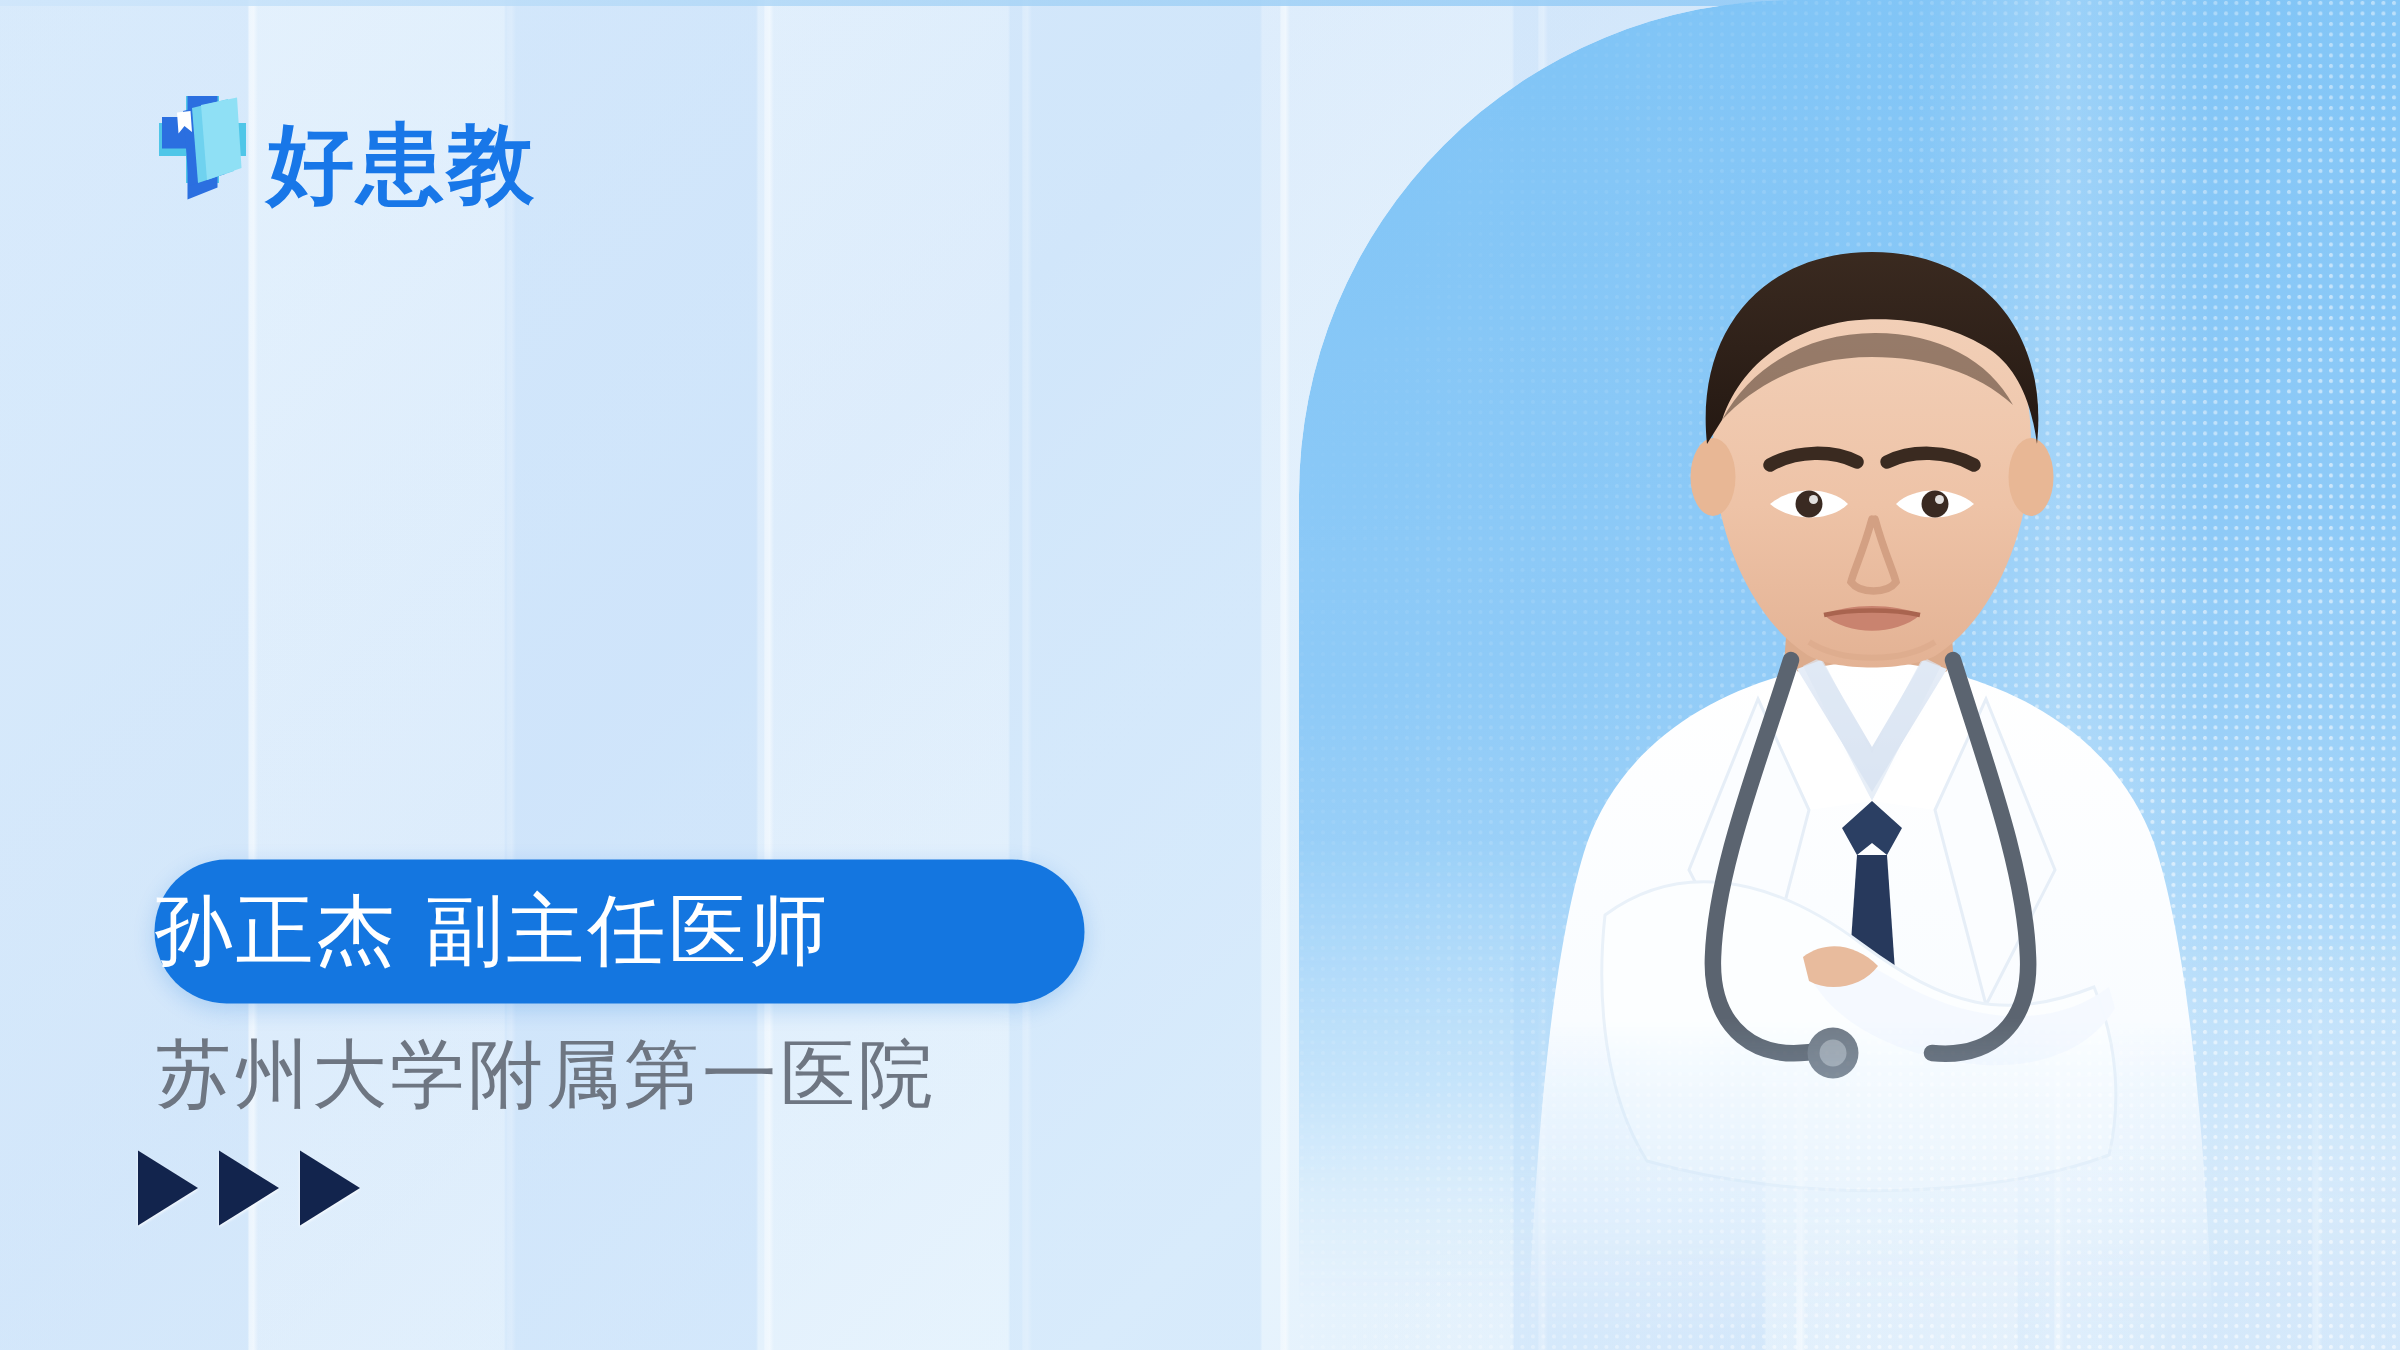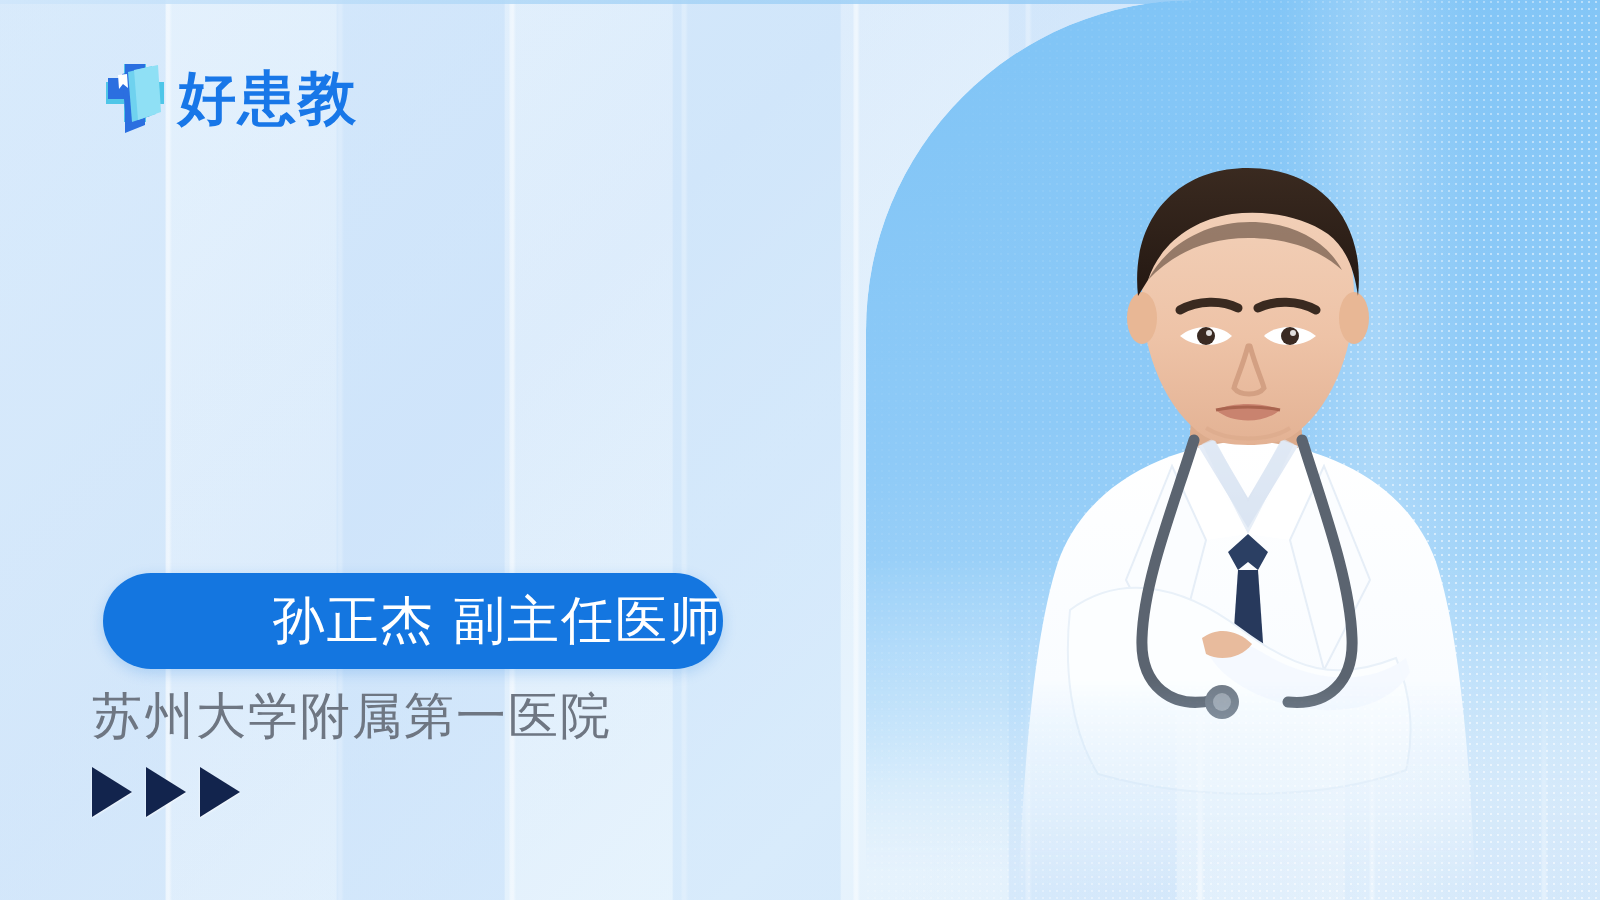--- a/index.html
+++ b/index.html
@@ -119,21 +119,21 @@
     -webkit-mask-image: linear-gradient(to bottom, #000 0%, #000 72%, rgba(0,0,0,0.45) 88%, rgba(0,0,0,0) 99%);
     mask-image: linear-gradient(to bottom, #000 0%, #000 72%, rgba(0,0,0,0.45) 88%, rgba(0,0,0,0) 99%);
   }
 
   
   .logo-row {
     position: absolute;
     left: 88px;
     top: 58px;
     display: flex;
-    align-items: center;
+    align-items: flex-end;
     gap: 12px;
   }
   .logo-mark { width: 78px; height: 80px; display: block; }
   .logo-text {
     font-size: 58px;
     font-weight: 800;
     color: #1877e8;
     letter-spacing: 2px;
     line-height: 1;
     font-family: "DejaVu Sans", "Liberation Sans", sans-serif;
@@ -155,34 +155,34 @@
   .name-badge {
     position: absolute;
     left: 103px;
     top: 573px;
     width: 620px;
     height: 96px;
     border-radius: 48px;
     background: #1476e0;
     display: flex;
     align-items: center;
-    justify-content: flex-end;
+    justify-content: flex-start;
     box-shadow: 0 4px 14px rgba(20,118,224,0.22);
   }
   .name-badge-label {
     color: #ffffff;
     font-size: 52px;
     font-weight: 500;
     letter-spacing: 2px;
     font-family: "DejaVu Sans", "Liberation Sans", sans-serif;
   }
 
   .hospital {
     position: absolute;
-    left: 92px;
+    left: 104px;
     top: 683px;
     font-size: 50px;
     color: #6e7682;
     letter-spacing: 2px;
     font-family: "DejaVu Sans", "Liberation Sans", sans-serif;
   }
 
   .arrows {
     position: absolute;
     left: 92px;

